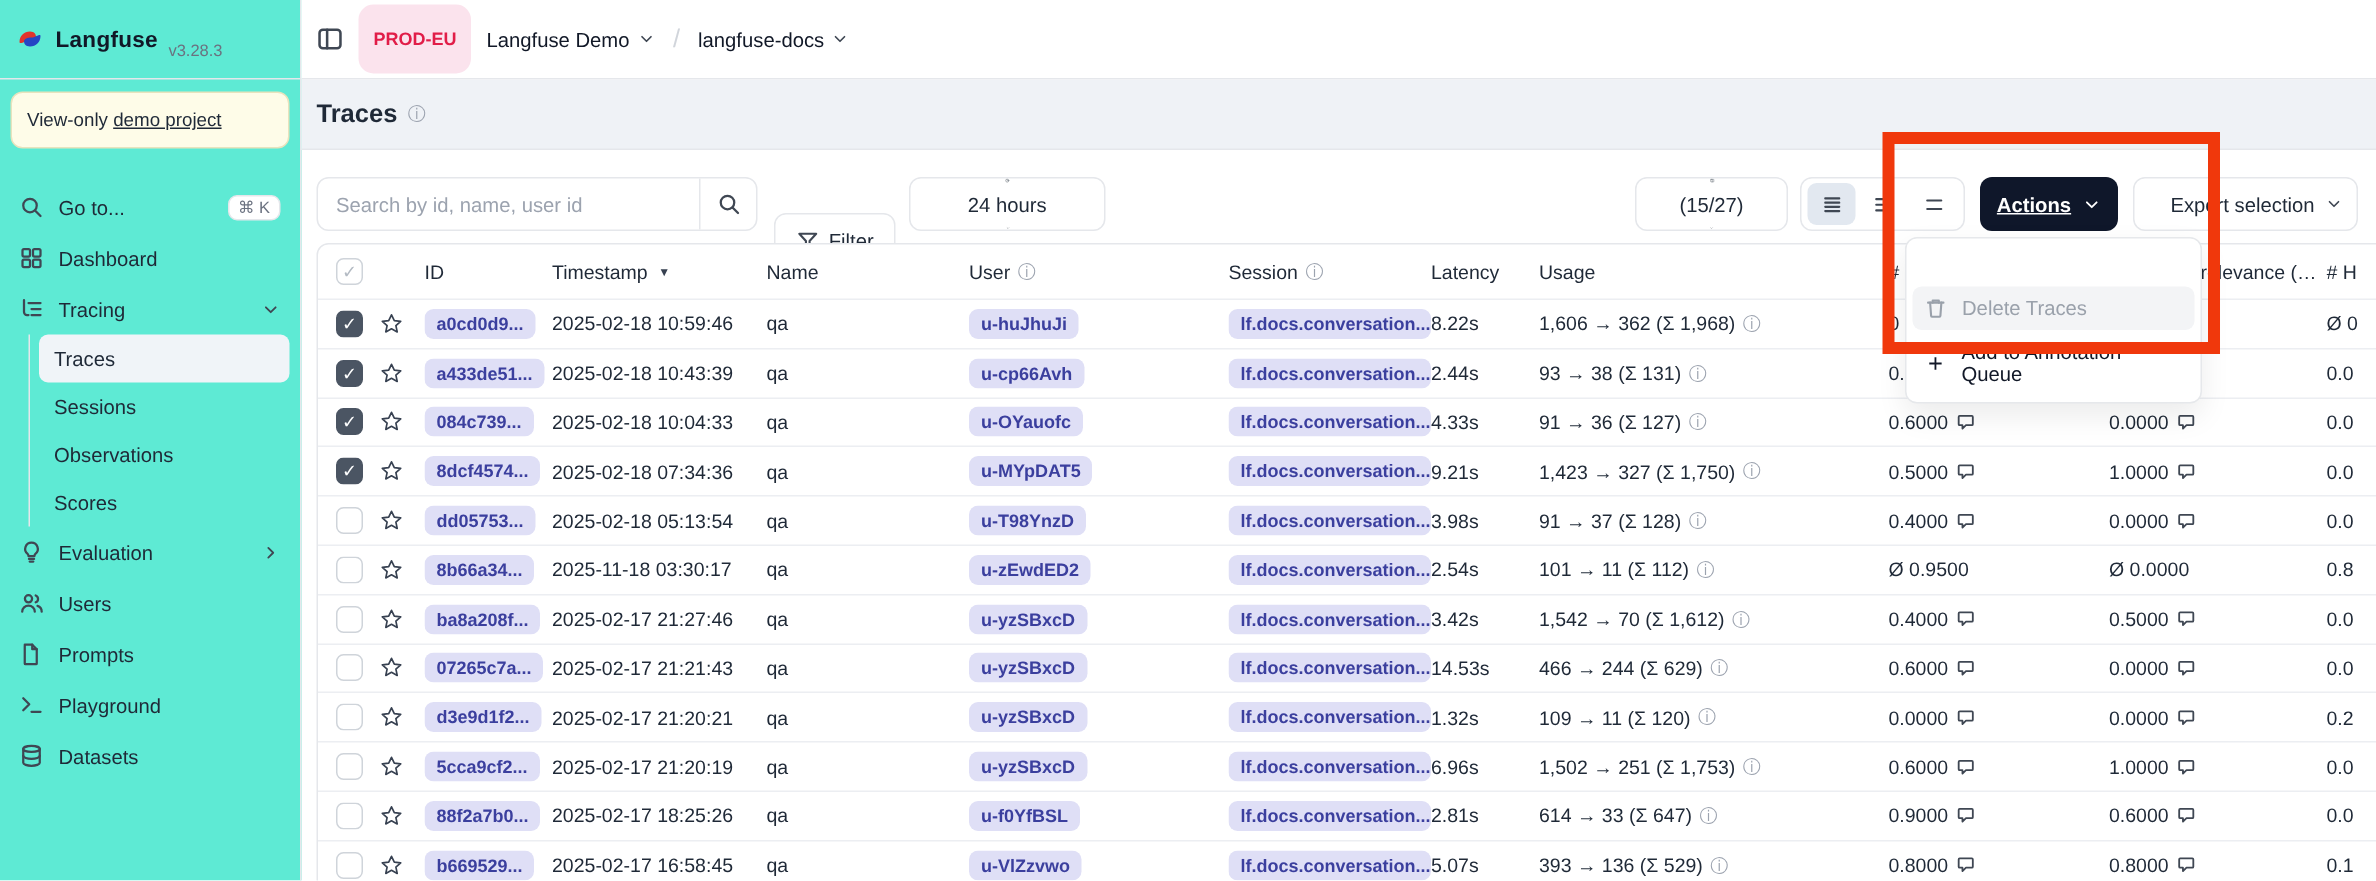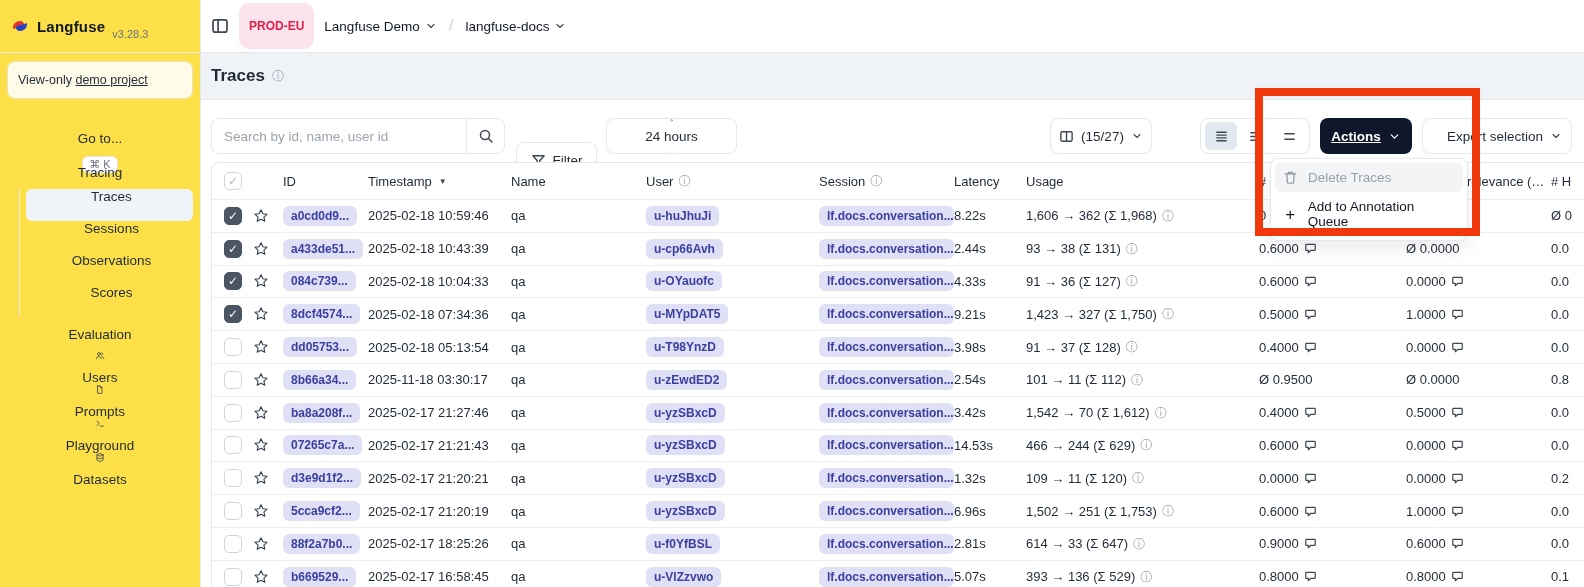--- a/index.html
+++ b/index.html
@@ -3,31 +3,31 @@
 <meta charset="utf-8">
 <style>
   * { box-sizing: border-box; margin: 0; padding: 0; }
   html,body { width:1584px; height:587px; overflow:hidden; background:#fff;
     font-family:"Liberation Sans","DejaVu Sans",sans-serif; color:#111827; }
   body { position:relative; font-size:13px; }
   svg { display:block; }
   .ico { stroke:#3f4753; stroke-width:1.5; fill:none; stroke-linecap:round; stroke-linejoin:round; }
 
   
-  .sidebar { position:absolute; left:0; top:0; width:201px; height:100%; background:#fde047;
+  .sidebar { position:absolute; left:0; top:0; width:201px; height:100%; background:#5eead4;
     border-right:1px solid #e5e7eb; }
   .logo-row { height:53px; border-bottom:1px solid #e5e7eb; display:flex; align-items:center; padding:0 10px; gap:7px; }
   .logo-name { font-weight:700; font-size:15px; letter-spacing:.2px; }
   .logo-ver { font-size:11px; color:#6b7280; margin-top:16px; }
   .viewonly { margin:8px 7px; background:#fefce8; border:1px solid #e8e3bd; border-radius:8px;
     padding:11px 10px; font-size:12.5px; color:#1f2937; }
   .viewonly a { color:#1f2937; text-decoration:underline; font-weight:500; }
   .nav { padding:14px 7px 0 7px; }
   .nav-item { display:flex; align-items:center; gap:10px; height:34px; padding:0 6px;
-    border-radius:6px; font-size:13.5px; color:#1f2937; cursor:pointer;flex-direction:column; }
+    border-radius:6px; font-size:13.5px; color:#1f2937; cursor:pointer; }
   .nav-item .grow { flex:1; }
   .kbd { border:1px solid #e5e7eb; border-radius:6px; padding:1px 6px; font-size:11px; color:#6b7280; background:#fff; }
   .subnav { margin-left:12px; border-left:1px solid #e5e7eb; padding-left:6px; }
   .subnav .nav-item { height:32px; padding-left:10px; }
   .nav-item.active { background:#f0f4f8; }
 
   
   .main { position:absolute; left:201px; top:0; right:0; bottom:0; }
   .topbar { height:53px; border-bottom:1px solid #e5e7eb; display:flex; align-items:center;
     padding-left:10px; gap:10px; background:#fff; }
@@ -76,21 +76,21 @@
     border-radius:6px; max-width:100%; overflow:hidden; white-space:nowrap; cursor:pointer; }
   .sort { font-size:8px; color:#374151; margin-left:2px; }
   .score-cell .sv { color:#1f2937; }
 
   
   .menu { position:absolute; left:1270px; top:158px; width:198px; background:#fff;
     border:1px solid #e6e8eb; border-radius:8px; box-shadow:0 8px 20px rgba(0,0,0,.08);
     padding:4px; z-index:10; }
   .menu-item { display:flex; align-items:center; gap:10px; padding:7px 8px; border-radius:6px;
     font-size:13.5px; cursor:pointer; }
-  .menu-item.disabled { background:#f3f4f6; color:#9aa1ab; }
+  .menu-item.disabled { background:#f3f4f6; color:#9aa1ab;margin-top:28px; }
   .menu-item.disabled .ico { stroke:#9aa1ab; }
   .plus { font-size:17px; line-height:1; color:#111827; width:15px; text-align:center; }
 
   
   .redbox { position:absolute; left:1255px; top:88px; width:225px; height:148px;
     border:8px solid #f0380c; z-index:20; pointer-events:none; }
 </style>
 </head>
 <body>
 
@@ -110,20 +110,29 @@
   </div>
 
   <nav class="nav">
     <div class="nav-item">
       <svg class="ico" width="16" height="16" viewBox="0 0 16 16">
           <circle cx="7" cy="7" r="4.5"></circle>
           <line x1="10.5" y1="10.5" x2="14" y2="14"></line>
         </svg>
       <span class="grow">Go to...</span>
       <span class="kbd">⌘ K</span>
+    </div>
+    <div class="nav-item">
+      <svg class="ico" width="16" height="16" viewBox="0 0 16 16">
+          <rect x="2" y="2" width="5" height="5" rx="1"></rect>
+          <rect x="9" y="2" width="5" height="5" rx="1"></rect>
+          <rect x="2" y="9" width="5" height="5" rx="1"></rect>
+          <rect x="9" y="9" width="5" height="5" rx="1"></rect>
+        </svg>
+      <span class="grow">Dashboard</span>
     </div>
     <div class="nav-item">
       <svg class="ico" width="16" height="16" viewBox="0 0 16 16">
           <path d="M3 2v8a2 2 0 0 0 2 2h1"></path>
           <line x1="6" y1="4" x2="14" y2="4"></line>
           <line x1="8" y1="8" x2="14" y2="8"></line>
           <line x1="8" y1="12" x2="14" y2="12"></line>
         </svg>
       <span class="grow">Tracing</span>
       <svg class="ico" width="13" height="13" viewBox="0 0 16 16">
@@ -237,21 +246,21 @@
   <svg class="ico" width="15" height="15" viewBox="0 0 16 16">
       <circle cx="8" cy="8" r="6"></circle>
       <path d="M8 4.6V8l2.3 1.4"></path>
     </svg>
   <span>24 hours</span>
   <svg class="ico" width="12" height="12" viewBox="0 0 16 16">
       <path d="M4 6l4 4 4-4"></path>
     </svg>
 </div>
 
-<div class="btn" style="left:1050px;width:102px;">
+<div class="btn" style="left:1090px;width:102px;flex-direction:column;">
   <svg class="ico" width="15" height="15" viewBox="0 0 16 16">
       <rect x="2" y="3" width="12" height="10" rx="1.5"></rect>
       <line x1="8" y1="3" x2="8" y2="13"></line>
     </svg>
   <span>(15/27)</span>
   <svg class="ico" width="12" height="12" viewBox="0 0 16 16">
       <path d="M4 6l4 4 4-4"></path>
     </svg>
 </div>
 

